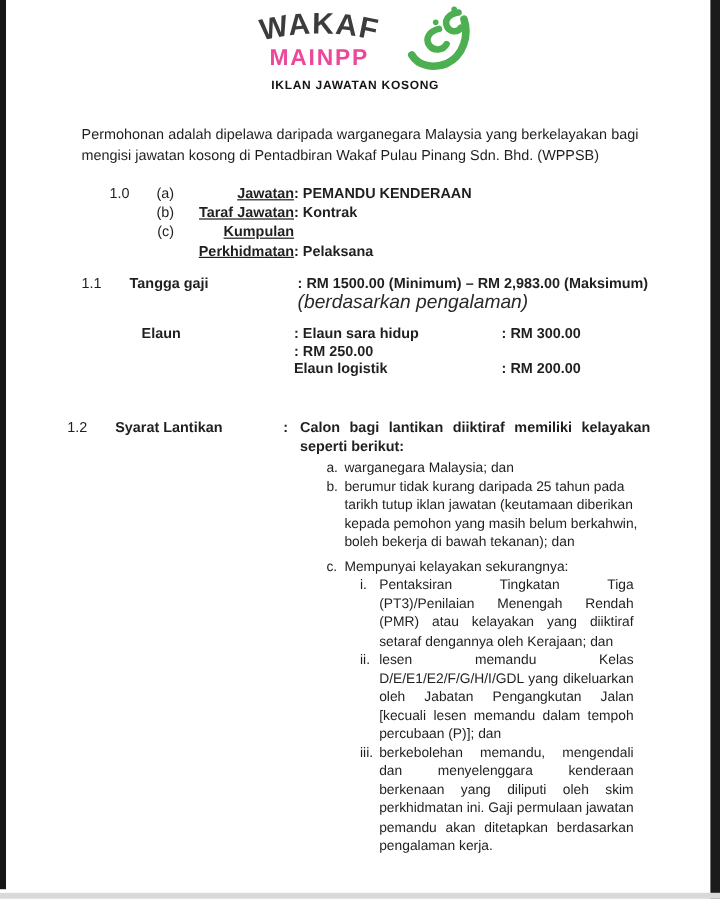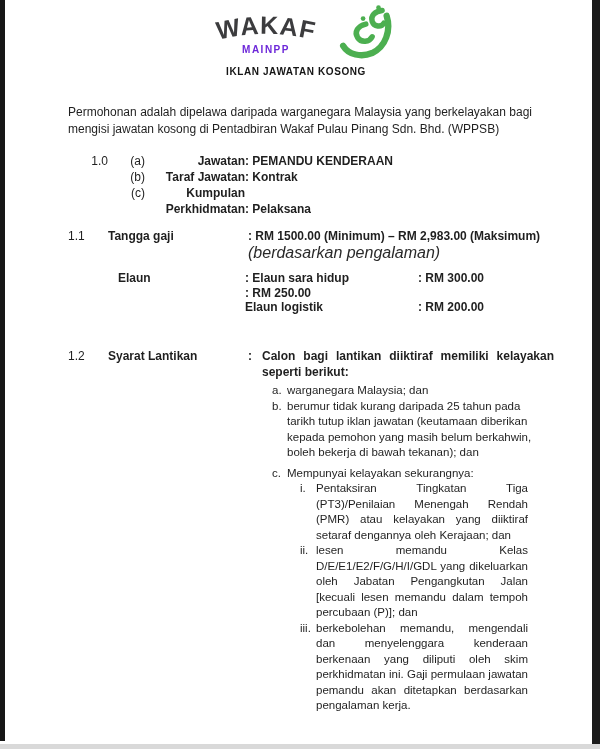--- a/index.html
+++ b/index.html
@@ -7,42 +7,42 @@
     width:600px;height:749px;position:relative;overflow:hidden;
     background:#ffffff;color:#1f1f1f;
     font-family:"Liberation Sans", sans-serif;font-size:12px;
   }
   .edge-left{position:absolute;left:0;top:0;width:5px;height:741px;background:#161616;}
   .edge-right{position:absolute;right:0;top:0;width:8px;height:749px;background:#1b1b1b;}
   .edge-bottom{position:absolute;left:0;top:744px;width:100%;height:5px;background:#d9d9d9;}
 
   .logo-wrap{position:absolute;top:5px;left:0;right:8px;display:flex;justify-content:center;align-items:center;}
   .logo-text{text-align:center;margin-right:2px;}
-  .logo-mainpp{font-weight:bold;font-size:10px;letter-spacing:1.5px;color:#6d28d9;margin-top:-9px;}
+  .logo-mainpp{font-weight:bold;font-size:19px;letter-spacing:1.5px;color:#ec4899;margin-top:-9px;}
   .heading{position:absolute;top:66px;left:0;right:8px;text-align:center;font-weight:bold;font-size:10px;letter-spacing:.6px;color:#151515;}
 
   .intro{position:absolute;top:104px;left:68px;width:464px;text-align:justify;line-height:16.5px;}
 
   .row{display:flex;align-items:flex-start;}
   .c-num{width:40px;flex:none;}
   .c-key{width:37px;flex:none;}
-  .c-label{width:100px;flex:none;font-weight:bold;}
+  .c-label{width:100px;flex:none;font-weight:bold;text-decoration:underline;}
   .c-label-wide{width:140px;flex:none;font-weight:bold;}
   .c-value{font-weight:bold;white-space:pre;}
 
   .s10{position:absolute;top:153px;left:68px;line-height:16px;}
   .s10 .row{margin-bottom:0;text-align:right;}
   .s11{position:absolute;top:228px;left:68px;line-height:16px;}
   .note{font-style:italic;font-size:16px;color:#2a2a2a;margin-left:180px;margin-top:1px;}
   .elaun{position:absolute;top:271px;left:118px;line-height:14.5px;}
   .e-label{width:127px;flex:none;font-weight:bold;}
   .e-name{width:173px;flex:none;font-weight:bold;}
   .e-amount{font-weight:bold;white-space:pre;}
 
-  .s12{position:absolute;top:348px;left:68px;line-height:16px;}
+  .s12{position:absolute;top:348px;left:56px;line-height:16px;}
   .s12-colon{font-weight:bold;width:14px;flex:none;}
   .s12-text{font-weight:bold;width:292px;text-align:justify;}
 
   .abc{position:absolute;top:383px;left:272px;width:272px;font-size:11.5px;line-height:15.5px;}
   .abc .item{display:flex;}
   .abc-key{width:15px;flex:none;}
   .abc-text{flex:1;}
   .abc .gap{margin-top:5px;}
 
   .roman{position:absolute;top:481px;left:286px;font-size:11.5px;line-height:15.5px;}

